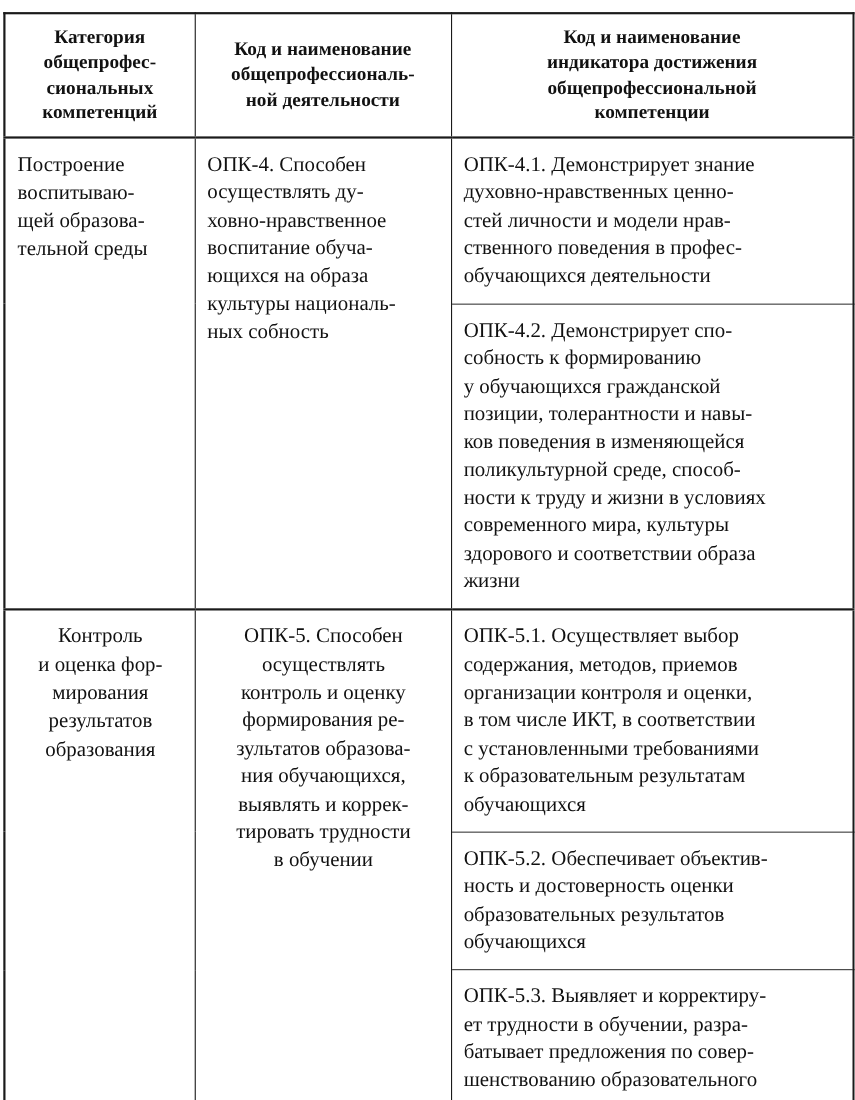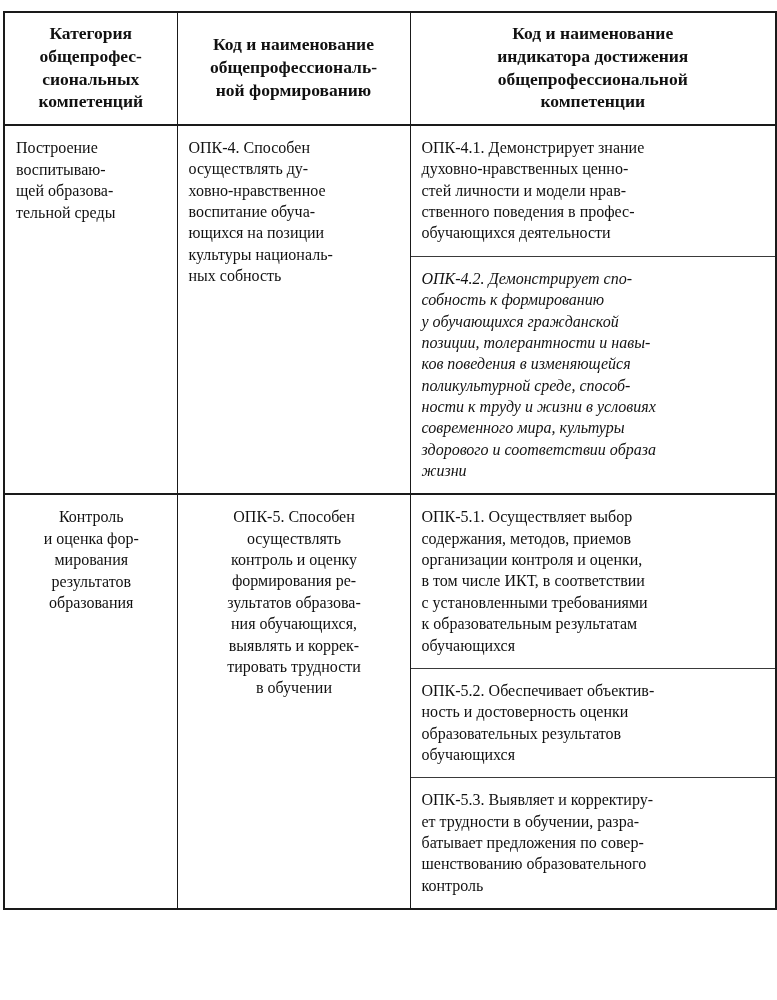--- a/index.html
+++ b/index.html
@@ -56,21 +56,21 @@
     border-bottom: 2px solid #1a1a1a;
     box-sizing: border-box;
   }
   thead th:last-child { border-right: none; }
 
   thead th .hdr-line { display: block; white-space: nowrap; }
 
   
   td {
     vertical-align: top;
-    font-size: 16px;
+    font-size: 19px;
     line-height: 1.335;
     padding: 11px 10px 12px 11px;
     border-right: 1.6px solid #1a1a1a;
     box-sizing: border-box;
     text-align: left;
   }
   td:last-child { border-right: none; }
 
   
   td.cat-cell, td.comp-cell {
@@ -81,21 +81,20 @@
     border-bottom: none;
     text-align: center;
   }
 
   
   td.ind-cell {
     border-bottom: 1.4px solid #3a3a3a;
   }
   td.ind-cell.group-end {
     border-bottom: 2px solid #1a1a1a;
-    font-style: italic;
   }
   td.ind-cell.table-end {
     border-bottom: none;
   }
 
   .ln { display: block; white-space: nowrap; }
 
   .cat-cell .ln { line-height: 1.345; }
   .comp-cell .ln { line-height: 1.335; }
   .ind-cell .ln { line-height: 1.335; }
@@ -116,21 +115,21 @@
       <tr>
         <th>
           <span class="hdr-line">Категория</span>
           <span class="hdr-line">общепрофес-</span>
           <span class="hdr-line">сиональных</span>
           <span class="hdr-line">компетенций</span>
         </th>
         <th>
           <span class="hdr-line">Код и наименование</span>
           <span class="hdr-line">общепрофессиональ-</span>
-          <span class="hdr-line">ной формированию</span>
+          <span class="hdr-line">ной деятельности</span>
         </th>
         <th>
           <span class="hdr-line">Код и наименование</span>
           <span class="hdr-line">индикатора достижения</span>
           <span class="hdr-line">общепрофессиональной</span>
           <span class="hdr-line">компетенции</span>
         </th>
       </tr>
     </thead>
 
@@ -141,21 +140,21 @@
           <span class="ln">Построение</span>
           <span class="ln">воспитываю-</span>
           <span class="ln">щей образова-</span>
           <span class="ln">тельной среды</span>
         </td>
         <td class="comp-cell" rowspan="2">
           <span class="ln">ОПК-4. Способен</span>
           <span class="ln">осуществлять ду-</span>
           <span class="ln">ховно-нравственное</span>
           <span class="ln">воспитание обуча-</span>
-          <span class="ln">ющихся на позиции</span>
+          <span class="ln">ющихся на образа</span>
           <span class="ln">культуры националь-</span>
           <span class="ln">ных собность</span>
         </td>
         <td class="ind-cell">
           <span class="ln">ОПК-4.1. Демонстрирует знание</span>
           <span class="ln">духовно-нравственных ценно-</span>
           <span class="ln">стей личности и модели нрав-</span>
           <span class="ln">ственного поведения в профес-</span>
           <span class="ln">обучающихся деятельности</span>
         </td>

